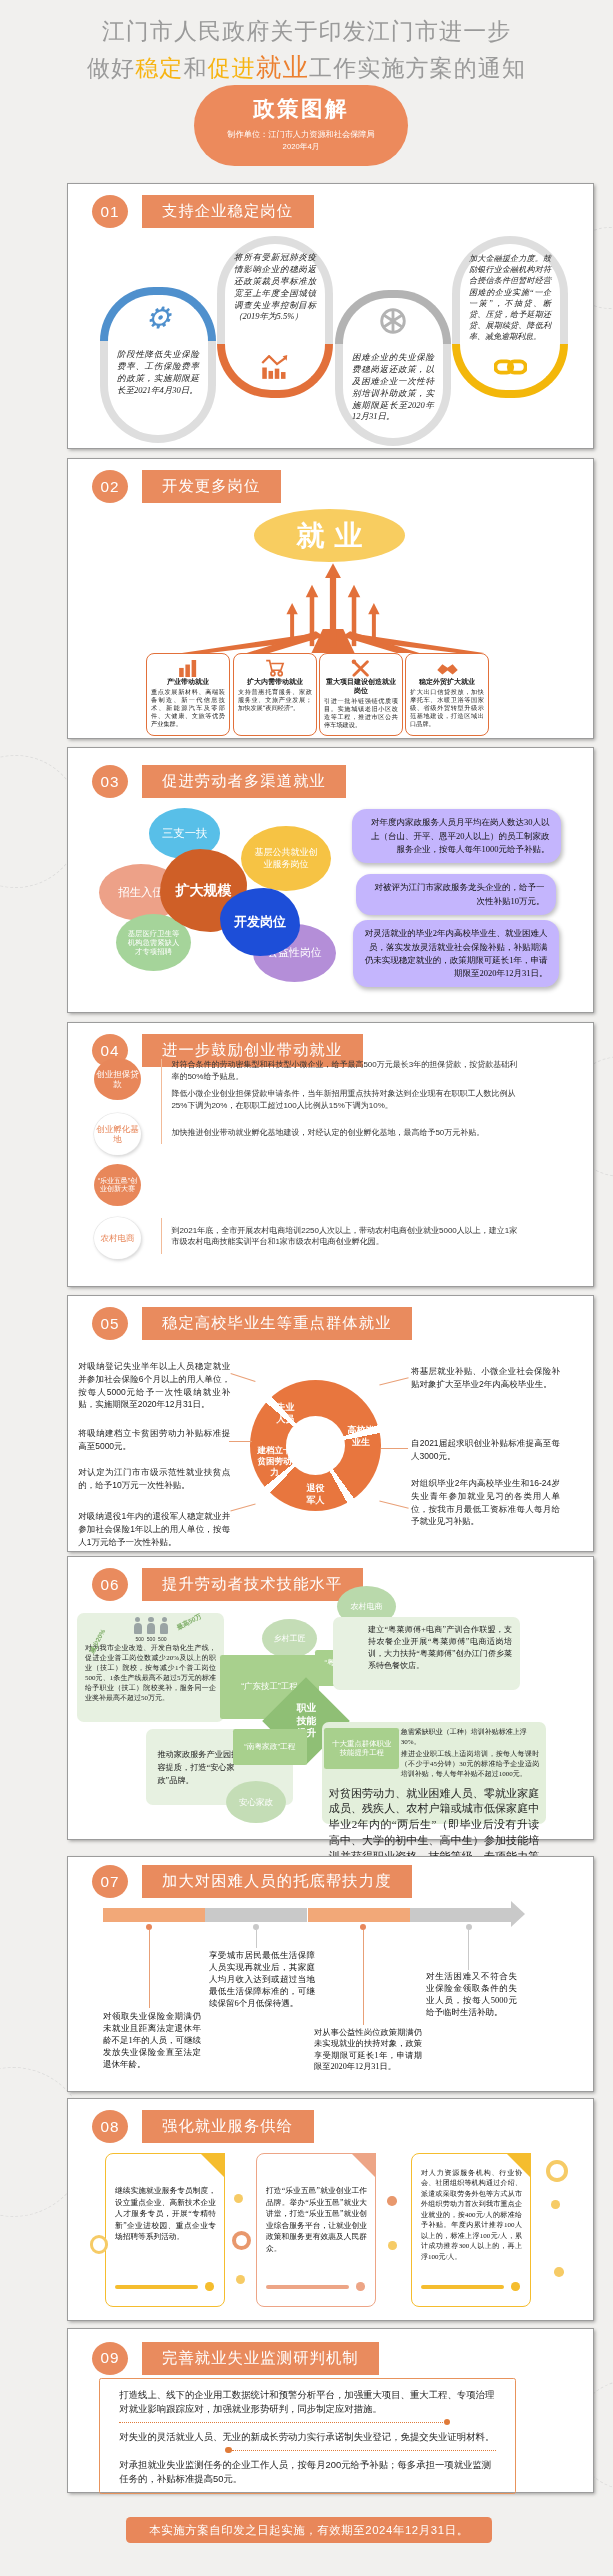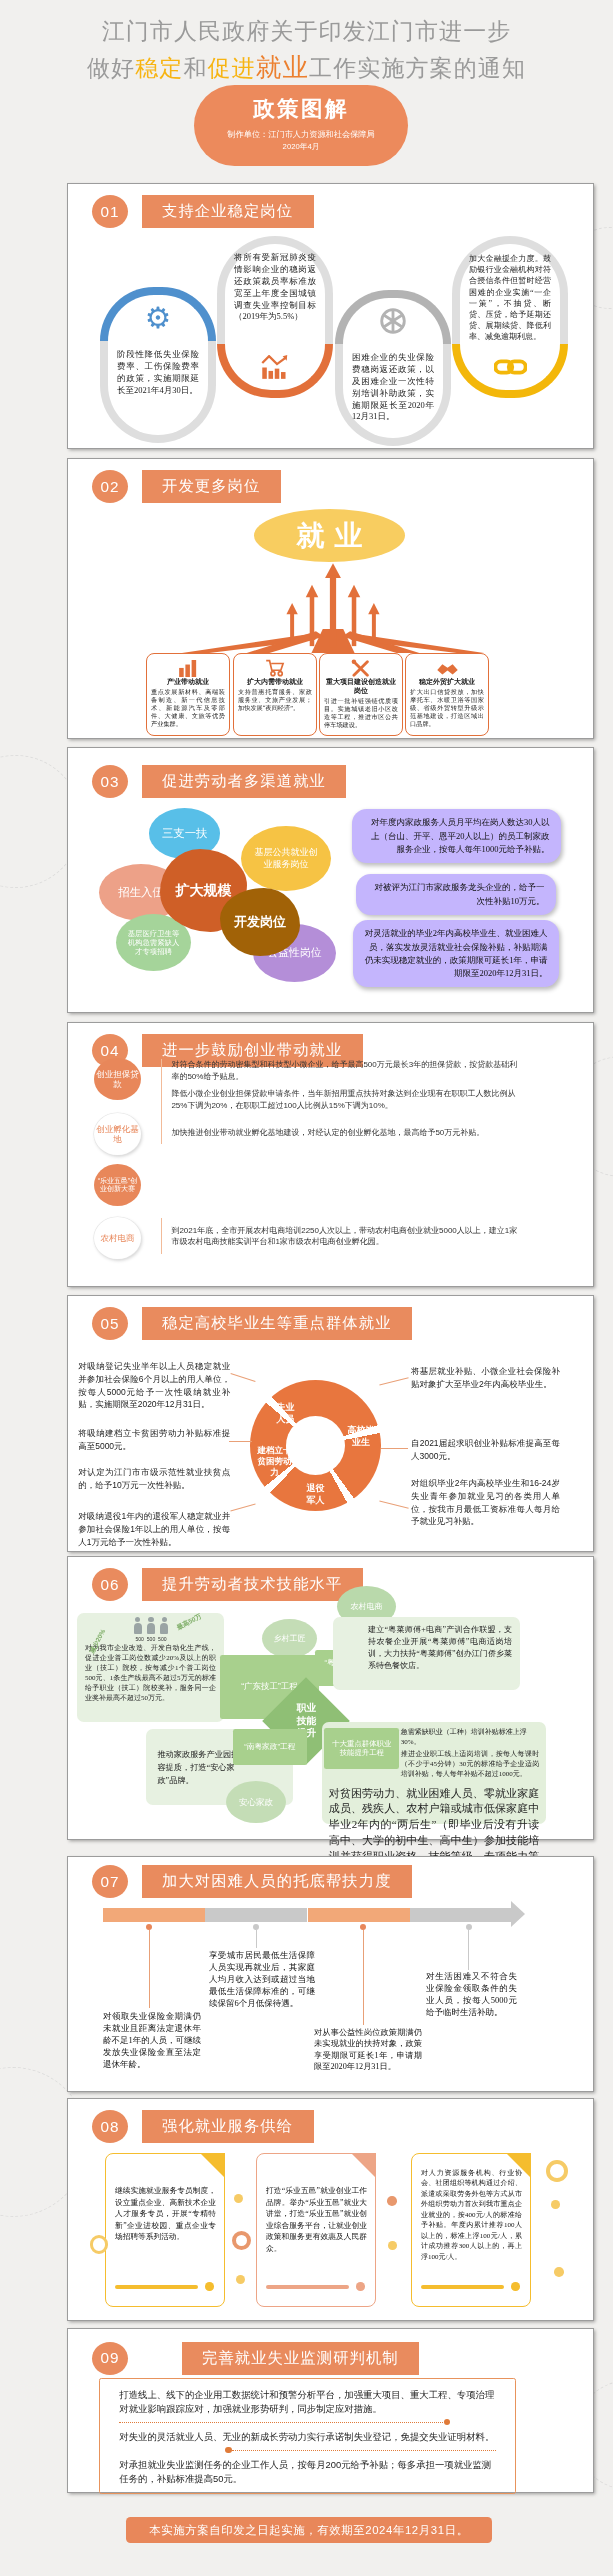--- a/index.html
+++ b/index.html
@@ -19,21 +19,21 @@
   .badge .bd{margin-top:2.3px;font-size:7.7px;}
   
   .card{position:absolute;left:67px;width:527px;background:#fff;border:1.7px solid #9c9c9c;
         box-shadow:2.3px 2.3px 3.4px rgba(0,0,0,.35);box-sizing:border-box;}
   .sec-head{position:absolute;left:24px;top:11.4px;display:flex;align-items:center;}
   .num{width:36px;height:33px;border-radius:50%;background:#e98b5e;color:#fff;font-size:15.3px;
        letter-spacing:1.1px;display:flex;align-items:center;justify-content:center;flex:0 0 auto;}
   .banner{margin-left:13.6px;height:33px;background:#e98b5e;color:#fff;font-size:15.3px;letter-spacing:1.1px;
           display:flex;align-items:center;padding:0 20.4px;white-space:nowrap;}
   
-  .arch{position:absolute;width:116px;}
+  .arch{position:absolute;width:116px;font-style:italic;}
   .arch .cap{height:54px;border:8px solid;box-sizing:border-box;display:flex;align-items:center;justify-content:center;}
   .arch.up .cap{border-bottom:none;border-radius:58px 58px 0 0;}
   .arch.down .cap{border-top:none;border-radius:0 0 58px 58px;}
   .arch .tube{border:8px solid #dedede;box-sizing:border-box;padding:8px 9px 3.4px 9px;}
   .arch.up .tube{height:102px;border-top:none;border-radius:0 0 58px 58px;}
   .arch.down .tube{height:108px;border-bottom:none;border-radius:58px 58px 0 0;}
   .arch .tx{font-family:"Liberation Serif",serif;font-size:8.5px;line-height:1.4;color:#222;text-align:justify;}
   .cap-blue{border-color:#4f90cd!important;} .cap-orange{border-color:#e2703a!important;}
   .cap-gray{border-color:#b3b3b3!important;} .cap-gold{border-color:#f3b70a!important;}
   .capicon{font-size:26px;color:#fff;line-height:1;}
@@ -278,21 +278,21 @@
     <div class="sec-head" style="top:17px;">
       <div class="num">03</div>
       <div class="banner">促进劳动者多渠道就业</div>
     </div>
     <div class="bub" style="left:81px;top:60px;width:51px;height:51px;background:#58bfe8;font-size:11.4px;padding:0 10.2px;">三支一扶</div>
     <div class="bub" style="left:173px;top:78px;width:65px;height:65px;background:#f6c344;font-size:9px;padding:0 12.5px;">基层公共就业创业服务岗位</div>
     <div class="bub" style="left:31px;top:116px;width:57px;height:57px;background:#eda188;font-size:11.4px;padding:0 13.6px;">招生入伍</div>
     <div class="bub" style="left:48px;top:166px;width:57px;height:57px;background:#a5d49a;font-size:7.4px;padding:0 9px;">基层医疗卫生等机构急需紧缺人才专项招聘</div>
     <div class="bub" style="left:185px;top:176px;width:58px;height:58px;background:#b48ed8;font-size:10.8px;padding:0 12.5px;">公益性岗位</div>
     <div class="blob" style="left:92px;top:101px;width:60px;height:83px;background:#cf5f27;border-radius:46% 54% 42% 58%/52% 44% 56% 48%;font-size:14px;padding:0 13.6px;">扩大规模</div>
-    <div class="blob" style="left:152px;top:140px;width:55px;height:68px;background:#a16207;border-radius:55% 45% 50% 50%/45% 55% 45% 55%;font-size:13px;padding:0 12.5px;">开发岗位</div>
+    <div class="blob" style="left:152px;top:140px;width:55px;height:68px;background:#1d4ed8;border-radius:55% 45% 50% 50%/45% 55% 45% 55%;font-size:13px;padding:0 12.5px;">开发岗位</div>
     <div class="s3note" style="left:284px;top:61px;width:209px;">对年度内家政服务人员月平均在岗人数达30人以上（台山、开平、恩平20人以上）的员工制家政服务企业，按每人每年1000元给予补贴。</div>
     <div class="s3note" style="left:288px;top:126px;width:200px;">对被评为江门市家政服务龙头企业的，给予一次性补贴10万元。</div>
     <div class="s3note" style="left:285px;top:172px;width:206px;">对灵活就业的毕业2年内高校毕业生、就业困难人员，落实发放灵活就业社会保险补贴，补贴期满仍未实现稳定就业的，政策期限可延长1年，申请期限至2020年12月31日。</div>
   </div>
 
   <div class="card" style="top:1022px;height:265px;">
     <div class="sec-head">
       <div class="num">04</div>
       <div class="banner">进一步鼓励创业带动就业</div>
     </div>
@@ -437,21 +437,21 @@
     <span class="mini" style="left:164px;top:132px;width:11.4px;height:11.4px;border:4px solid #e8986d;"></span>
     <span class="mini" style="left:168px;top:176px;width:9px;height:9px;background:#f6cb66;"></span>
     <span class="mini" style="left:319px;top:97px;width:9.7px;height:9.7px;background:#e8986d;"></span>
     <span class="mini" style="left:320px;top:142px;width:8.5px;height:8.5px;background:#f6cb66;"></span>
     <span class="mini" style="left:478px;top:61px;width:13.6px;height:13.6px;border:4px solid #f6cb66;"></span>
     <span class="mini" style="left:483px;top:101px;width:8.5px;height:8.5px;background:#f6cb66;"></span>
     <span class="mini" style="left:486px;top:168px;width:9.7px;height:9.7px;background:#f6cb66;"></span>
   </div>
 
   <div class="card" style="top:2328px;height:165px;">
-    <div class="sec-head" style="top:12.5px;gap:40px;">
+    <div class="sec-head" style="top:12.5px;">
       <div class="num">09</div>
       <div class="banner">完善就业失业监测研判机制</div>
     </div>
     <div class="s9box">
       <p>打造线上、线下的企业用工数据统计和预警分析平台，加强重大项目、重大工程、专项治理对就业影响跟踪应对，加强就业形势研判，同步制定应对措施。</p>
       <div class="sep r"></div>
       <p>对失业的灵活就业人员、无业的新成长劳动力实行承诺制失业登记，免提交失业证明材料。</p>
       <div class="sep l"></div>
       <p>对承担就业失业监测任务的企业工作人员，按每月200元给予补贴；每多承担一项就业监测任务的，补贴标准提高50元。</p>
     </div>

